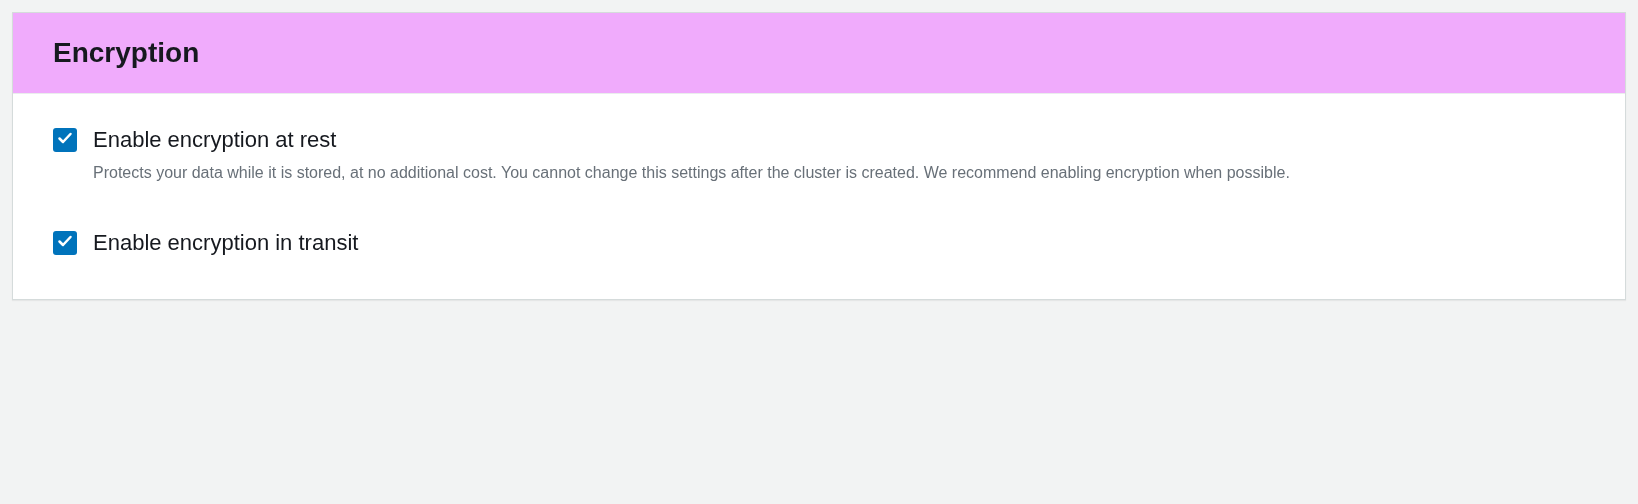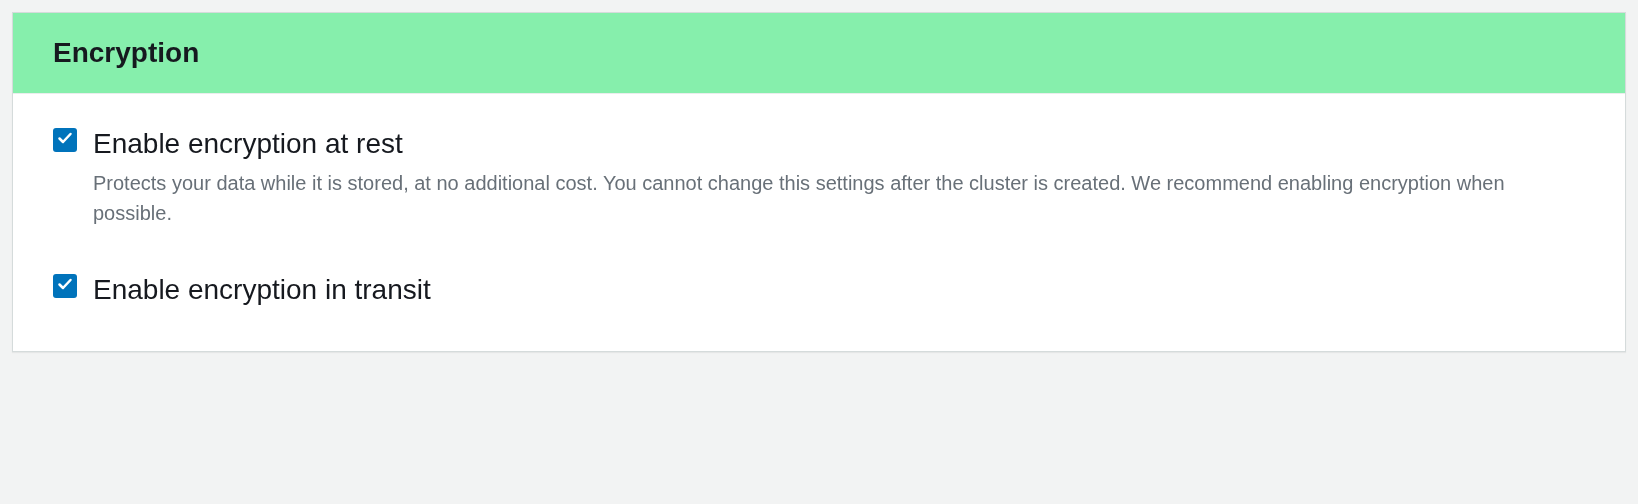--- a/index.html
+++ b/index.html
@@ -13,21 +13,21 @@
       padding: 12px;
     }
     .panel {
       background: #ffffff;
       border: 1px solid #d5dbdb;
       box-shadow: 0 1px 1px rgba(0,0,0,0.05);
     }
     .panel-header {
       padding: 24px 40px 24px 40px;
       border-bottom: 1px solid #eaeded;
-      background: #86efac;
+      background: #f0abfc;
     }
     .panel-title {
       font-size: 28px;
       font-weight: 700;
       color: #16191f;
     }
     .panel-body {
       padding: 32px 40px 36px 40px;
     }
     .option-row {
@@ -57,27 +57,27 @@
       cursor: pointer;
     }
     .checkbox svg {
       width: 16px;
       height: 16px;
     }
     .option-text {
       flex: 1;
     }
     .option-label {
-      font-size: 28px;
+      font-size: 22px;
       color: #16191f;
       line-height: 1.3;
       margin-bottom: 6px;
     }
     .option-desc {
-      font-size: 20px;
+      font-size: 16px;
       color: #687078;
       line-height: 1.5;
     }
   </style>
 </head>
 <body>
 
 <div class="panel">
   <div class="panel-header">
     <h2 class="panel-title">Encryption</h2>

